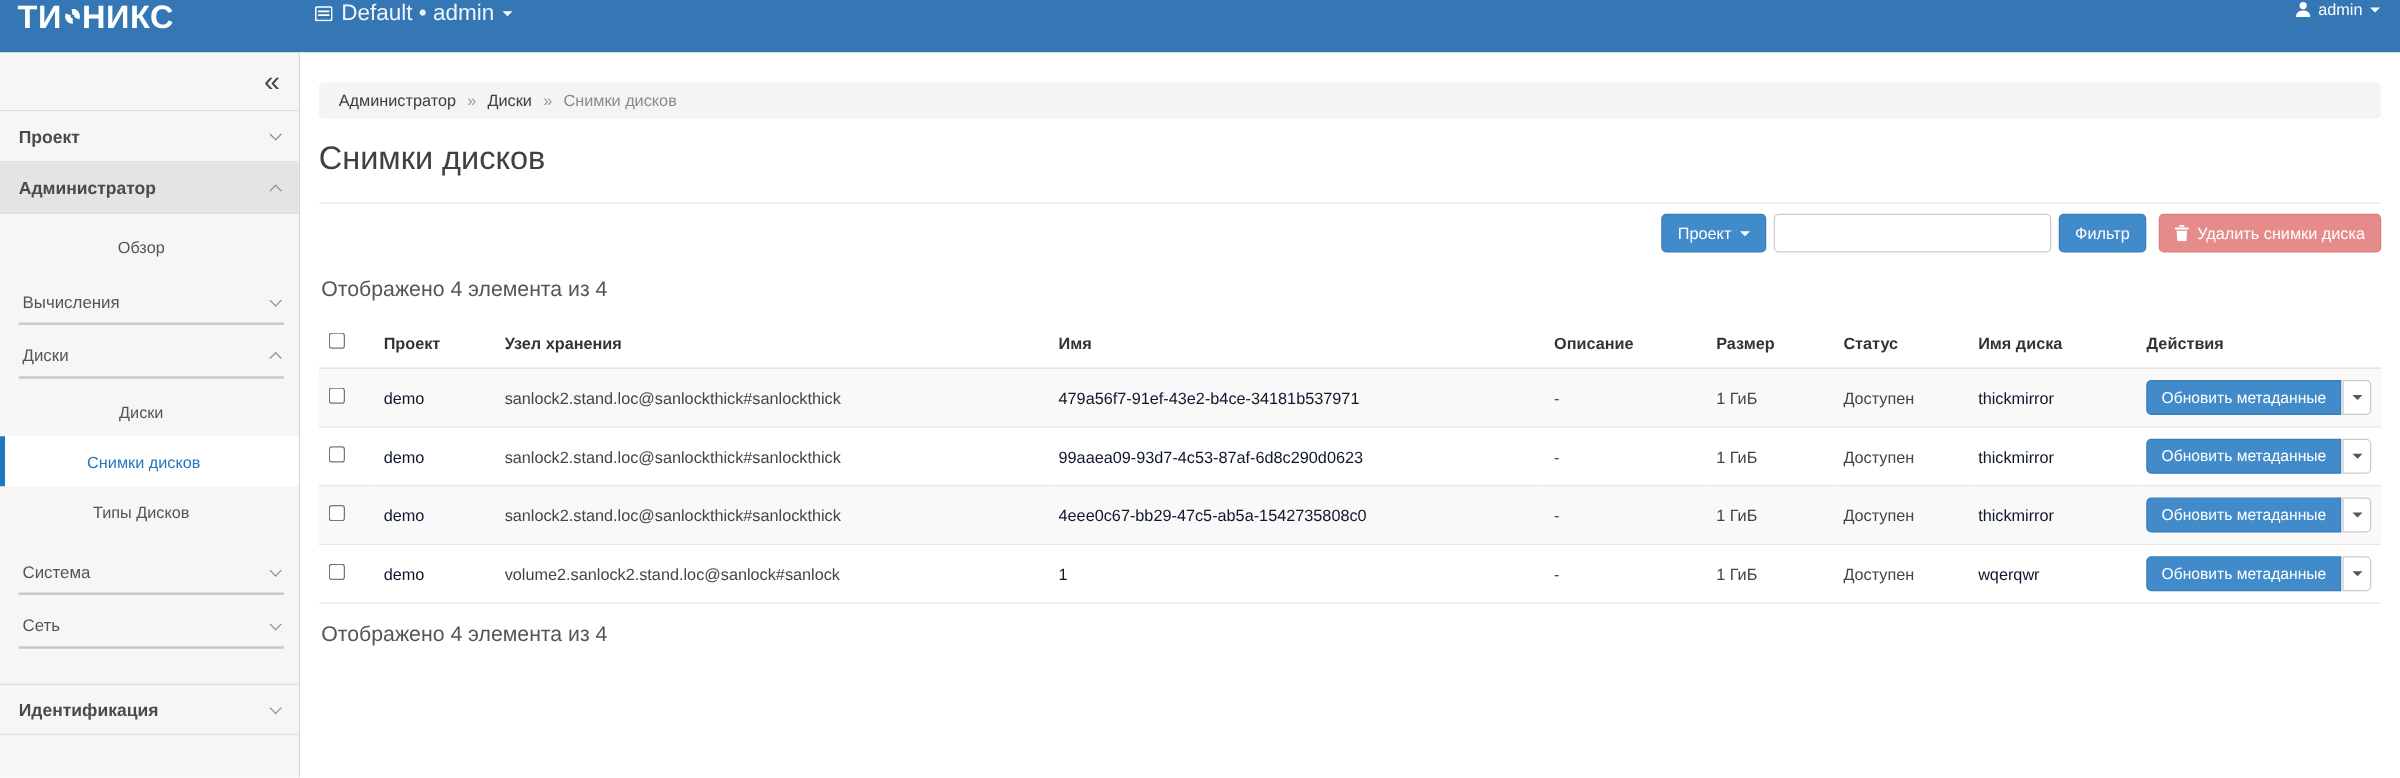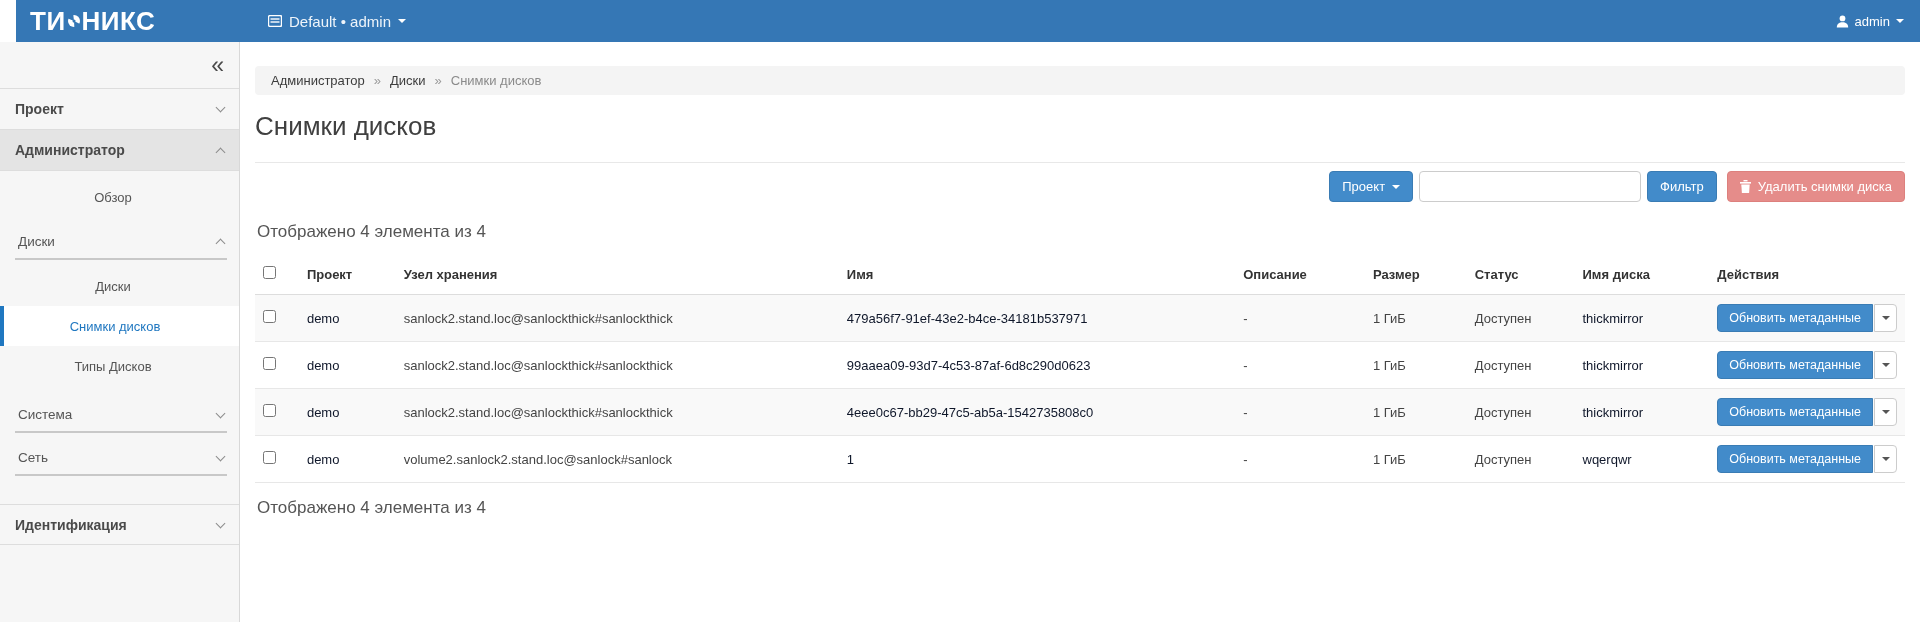--- a/index.html
+++ b/index.html
@@ -4,35 +4,35 @@
 <style>
   * { box-sizing: border-box; margin: 0; padding: 0; }
   html,body { width:1920px; height:622px; }
   body {
     font-family: "Liberation Sans", "DejaVu Sans", sans-serif;
     color:#333; background:#fff; overflow:hidden; position:relative;
   }
 
   
   .topbar {
-    position:absolute; top:0; left:16px; right:0; height:42px;
-    background:#3577b5; display:flex; align-items:center; color:#fff;
+    position:absolute; top:0; left:0; right:0; height:42px;
+    background:#3577b5; display:flex; align-items:flex-start; color:#fff;
   }
   .brand {
     width:240px; padding-left:14px; font-size:26px; font-weight:bold;
     letter-spacing:.5px; display:flex; align-items:center; cursor:pointer;
     line-height:1;
   }
   .logo-o {
     width:12px; height:12px; border:5px dashed #fff; border-radius:50%;
     display:inline-block; margin:0 2px;
   }
   .ctx {
     margin-left:12px; display:flex; align-items:center; gap:7px;
-    font-size:15px; color:#eef4fa; cursor:pointer;
+    font-size:18px; color:#eef4fa; cursor:pointer;
   }
   .user {
     margin-left:auto; margin-right:16px; display:flex; align-items:center;
     gap:6px; font-size:13px; cursor:pointer;
   }
   .caret-white {
     width:0; height:0; border-left:4px solid transparent;
     border-right:4px solid transparent; border-top:4px solid #fff;
     display:inline-block;
   }
@@ -177,20 +177,24 @@
   <div class="nav-section active">
     <span>Администратор</span>
     <span class="chev up"></span>
   </div>
 
   <div class="nav-sub">
     <div class="nav-leaf">
       <span>Обзор</span>
     </div>
 
+    <div class="nav-group">
+      <span>Вычисления</span>
+      <span class="chev"></span>
+    </div>
 
     <div class="nav-group">
       <span>Диски</span>
       <span class="chev up"></span>
     </div>
 
     <div class="nav-sub">
       <div class="nav-leaf">
         <span>Диски</span>
       </div>

